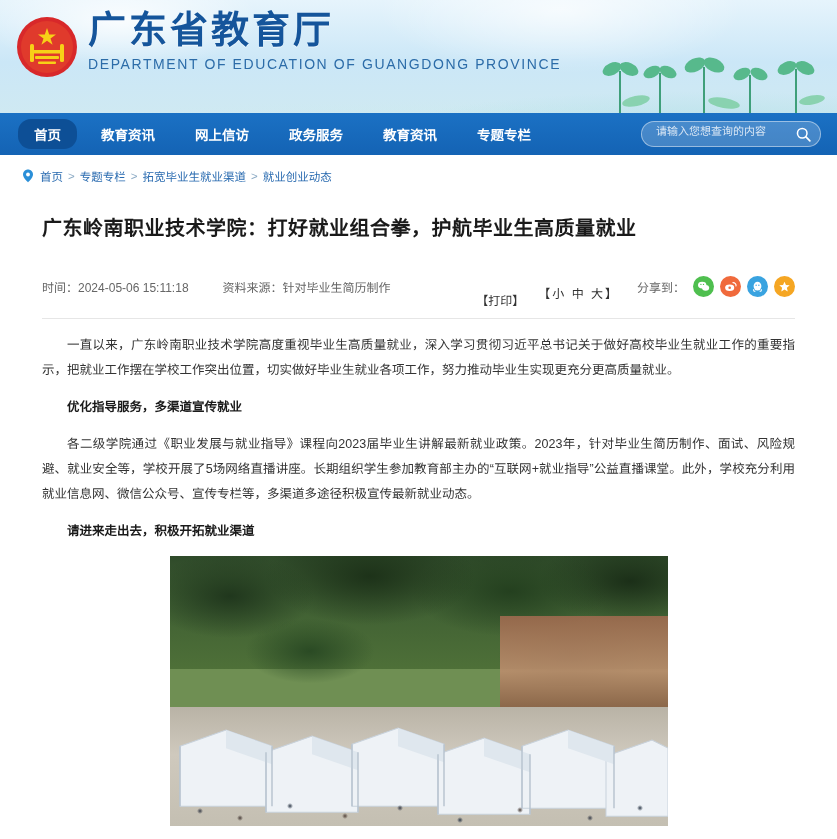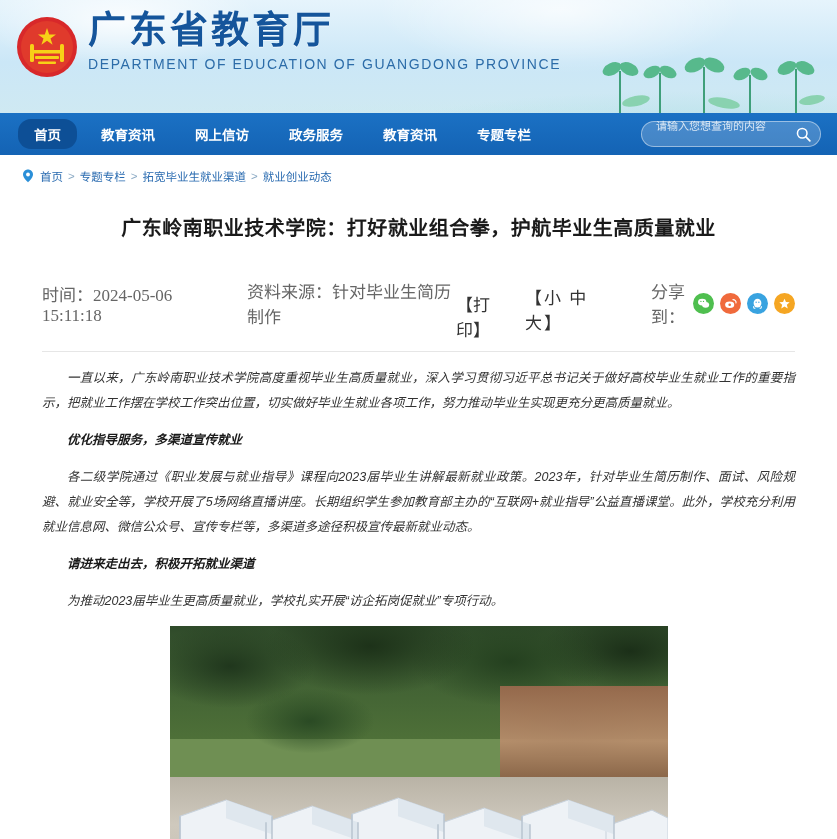--- a/index.html
+++ b/index.html
@@ -57,22 +57,22 @@
     padding: 5px 16px; margin-right: 8px;
     border-radius: 13px; white-space: nowrap; cursor: pointer;
   }
   .nav-item.active { background: #0d4f96; }
   .search-box {
     position: relative;
     width: 180px; height: 26px;
     background: rgba(255,255,255,.20);
     border: 1px solid rgba(255,255,255,.45);
     border-radius: 14px;
-    display: flex; align-items: center;
-    padding: 0 28px 16px 12px;
+    display: flex; align-items: flex-end;
+    padding: 0 28px 8px 12px;
     margin-right: 6px;
   }
   .search-box input {
     width: 100%; background: transparent; border: 0; outline: none;
     color: #ffffff; font-size: 11px; font-family: "Liberation Sans", sans-serif;
   }
   .search-box input::placeholder { color: rgba(255,255,255,.8); }
   .search-icon {
     position: absolute; right: 8px; top: 4px; width: 17px; height: 17px;
   }
@@ -86,32 +86,31 @@
   .bc-pin { margin-right: 6px; display: inline-flex; }
   .breadcrumb a { color: #2a6bb0; text-decoration: none; cursor: pointer; }
   .bc-sep { color: #8aa9c4; margin: 0 5px; }
 
   
   .content {
     width: 837px;
     padding: 0 42px;
   }
   .article-title {
-    text-align: center;
+    text-align: left;
     font-size: 20px; font-weight: 700; color: #1a1a1a;
     line-height: 30px;
     margin: 22px 0 18px;
     letter-spacing: .5px;
   }
   .meta-row {
     display: flex; align-items: center;
-    font-size: 17px; color: #666;
+    font-size: 12px; color: #666;
     padding: 4px 0 10px;
     border-bottom: 1px solid #e6e6e6;
-    font-family: Liberation Serif, serif;
   }
   .meta-time { margin-right: 34px; }
   .meta-source { }
   .meta-right { margin-left: auto; display: flex; align-items: center; }
   .print-link { color: #333; margin-right: 14px; cursor: pointer; margin-top: 26px; }
   .fontsize { color: #333; margin-right: 18px; letter-spacing: 2px; margin-top: 12px; }
   .share-label { color: #666; margin-right: 8px; text-align: right; }
   .share-icons { display: flex; align-items: center; gap: 6px; }
   .share-dot {
     width: 21px; height: 21px; border-radius: 50%;
@@ -122,21 +121,20 @@
   .sd-weibo  { background: #f06a3c; }
   .sd-qq     { background: #39a3e0; }
   .sd-star   { background: #f5a623; }
 
   .body-text { padding-top: 14px; }
   .body-text p {
     font-size: 12.5px; line-height: 25px; color: #333;
     margin: 0 0 12px;
     text-indent: 2em;
     text-align: justify;
-    font-style: italic;
   }
   .body-text p.subhead {
     font-weight: 700; color: #1a1a1a;
   }
 
   
   .photo-wrap { display: flex; justify-content: center; margin-top: 6px; }
   .photo {
     position: relative;
     width: 498px; height: 270px;
@@ -314,21 +312,20 @@
         </span>
       </span>
     </div>
   </div>
 
   <div class="body-text">
     <p>一直以来，广东岭南职业技术学院高度重视毕业生高质量就业，深入学习贯彻习近平总书记关于做好高校毕业生就业工作的重要指示，把就业工作摆在学校工作突出位置，切实做好毕业生就业各项工作，努力推动毕业生实现更充分更高质量就业。</p>
     <p class="subhead">优化指导服务，多渠道宣传就业</p>
     <p>各二级学院通过《职业发展与就业指导》课程向2023届毕业生讲解最新就业政策。2023年，针对毕业生简历制作、面试、风险规避、就业安全等，学校开展了5场网络直播讲座。长期组织学生参加教育部主办的“互联网+就业指导”公益直播课堂。此外，学校充分利用就业信息网、微信公众号、宣传专栏等，多渠道多途径积极宣传最新就业动态。</p>
     <p class="subhead">请进来走出去，积极开拓就业渠道</p>
-    <p>为推动2023届毕业生更高质量就业，学校扎实开展“访企拓岗促就业”专项行动。</p>
   </div>
 
   <div class="photo-wrap">
     <div class="photo">
       <div class="ph-sky"></div>
       <div class="ph-canopy"></div>
       <div class="ph-building"></div>
       <div class="ph-ground"></div>
       <svg class="ph-tents" viewBox="0 0 498 140" preserveAspectRatio="none">
         <g fill="#eef2f6" stroke="#c8d2dc" stroke-width="1">

